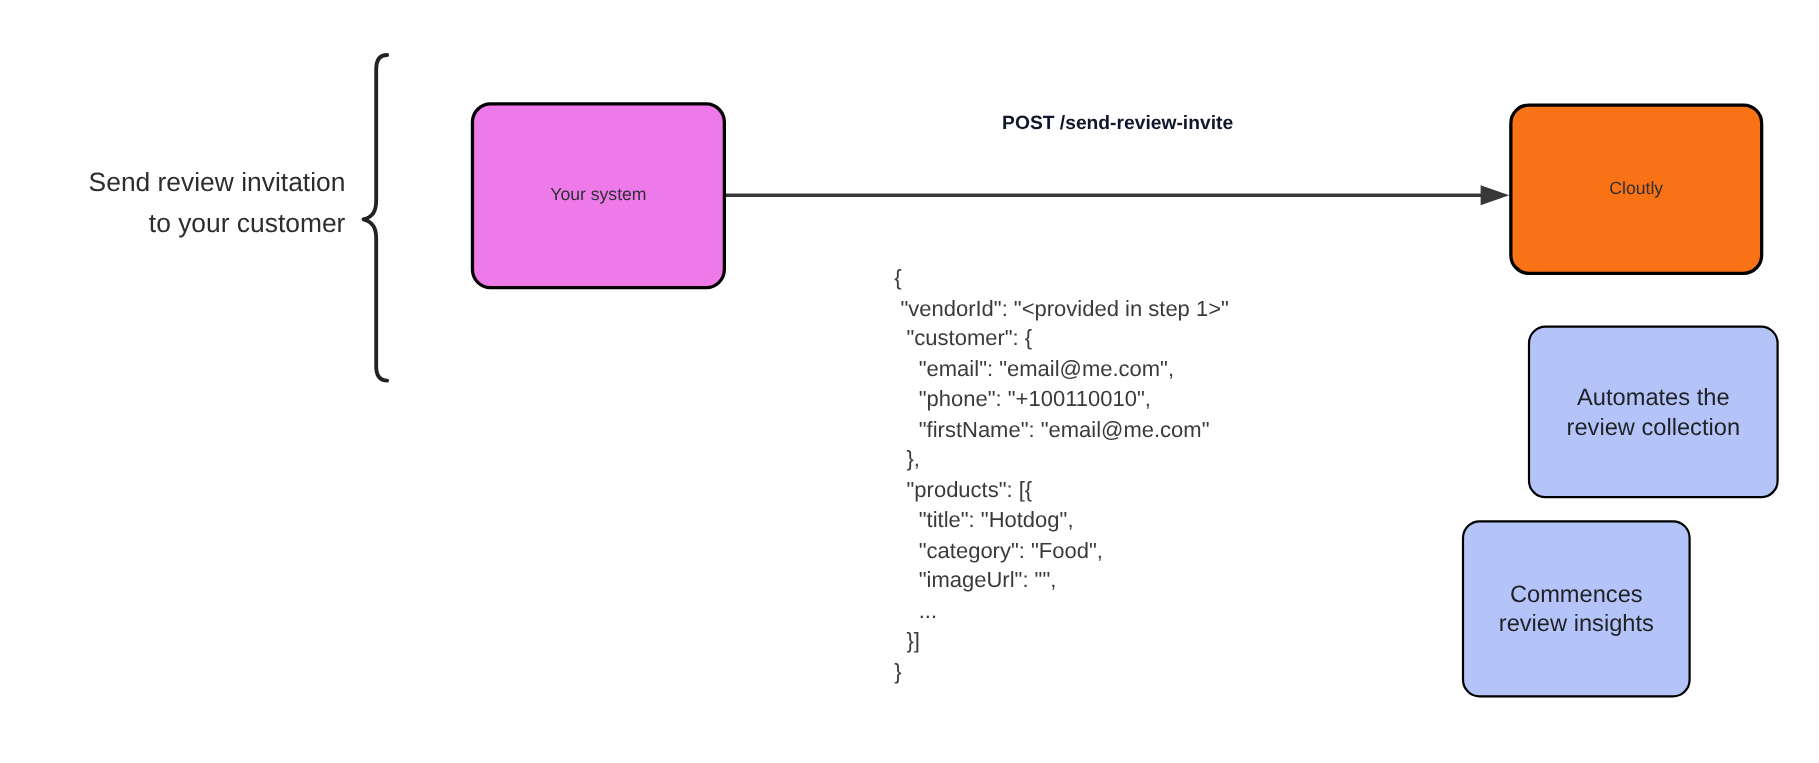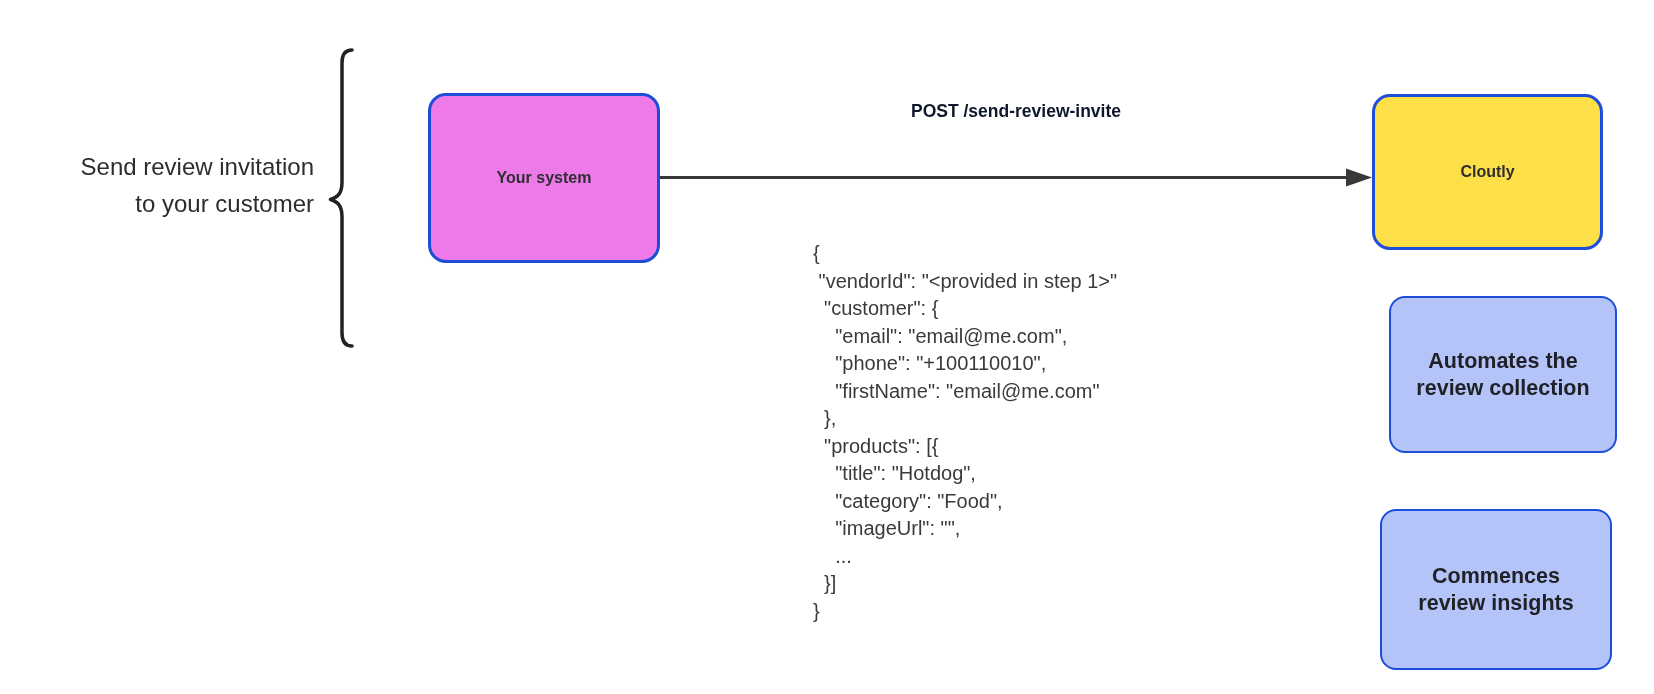--- a/index.html
+++ b/index.html
@@ -29,54 +29,53 @@
     color: #2d2d2d;
     white-space: pre-line;
   }
   .brace-svg {
     left: 316px;
     top: 42px;
   }
 
   
   .node {
-    border: 3px solid #1d4ed8;
+    border: 3px solid #000000;
     border-radius: 18px;
     display: flex;
     align-items: center;
     justify-content: center;
     text-align: center;
     box-sizing: border-box;
     color: #2e2e33;
-    font-weight: bold;
   }
   .node-your-system {
     left: 428px; top: 93px; width: 232px; height: 170px;
     background: #ee7aea;
     font-size: 16px;
   }
   .node-cloutly {
     left: 1372px; top: 94px; width: 231px; height: 156px;
-    background: #fde047;
+    background: #f97316;
     font-size: 16px;
   }
   .node-light {
     background: #b4c4f8;
     border-width: 2.5px;
     border-radius: 16px;
     font-size: 21.5px;
     line-height: 27px;
     white-space: pre-line;
     color: #1f2126;
   }
   .node-automates {
     left: 1377px; top: 296px; width: 228px; height: 157px; margin-left: 12px;
   }
   .node-commences {
-    left: 1380px; top: 473px; width: 232px; height: 161px; margin-top: 36px;
+    left: 1329px; top: 473px; width: 208px; height: 161px;
   }
 
   
   .arrow-svg {
     left: 660px;
     top: 159px;
   }
   .post-label {
     left: 856px;
     top: 101px;

